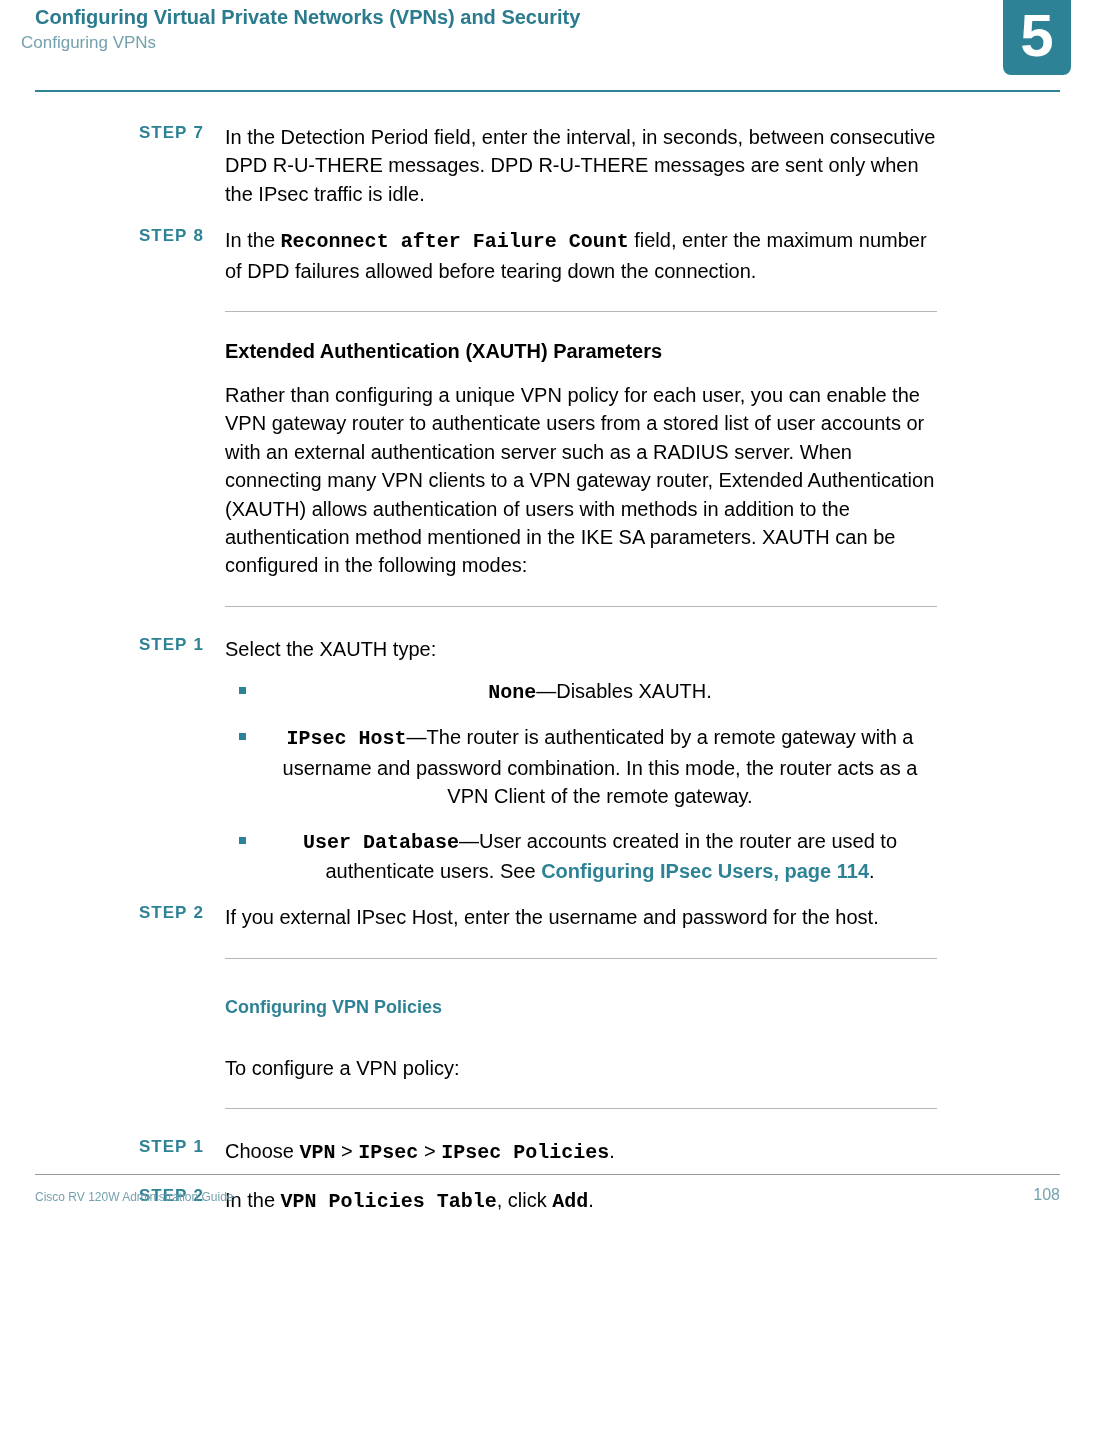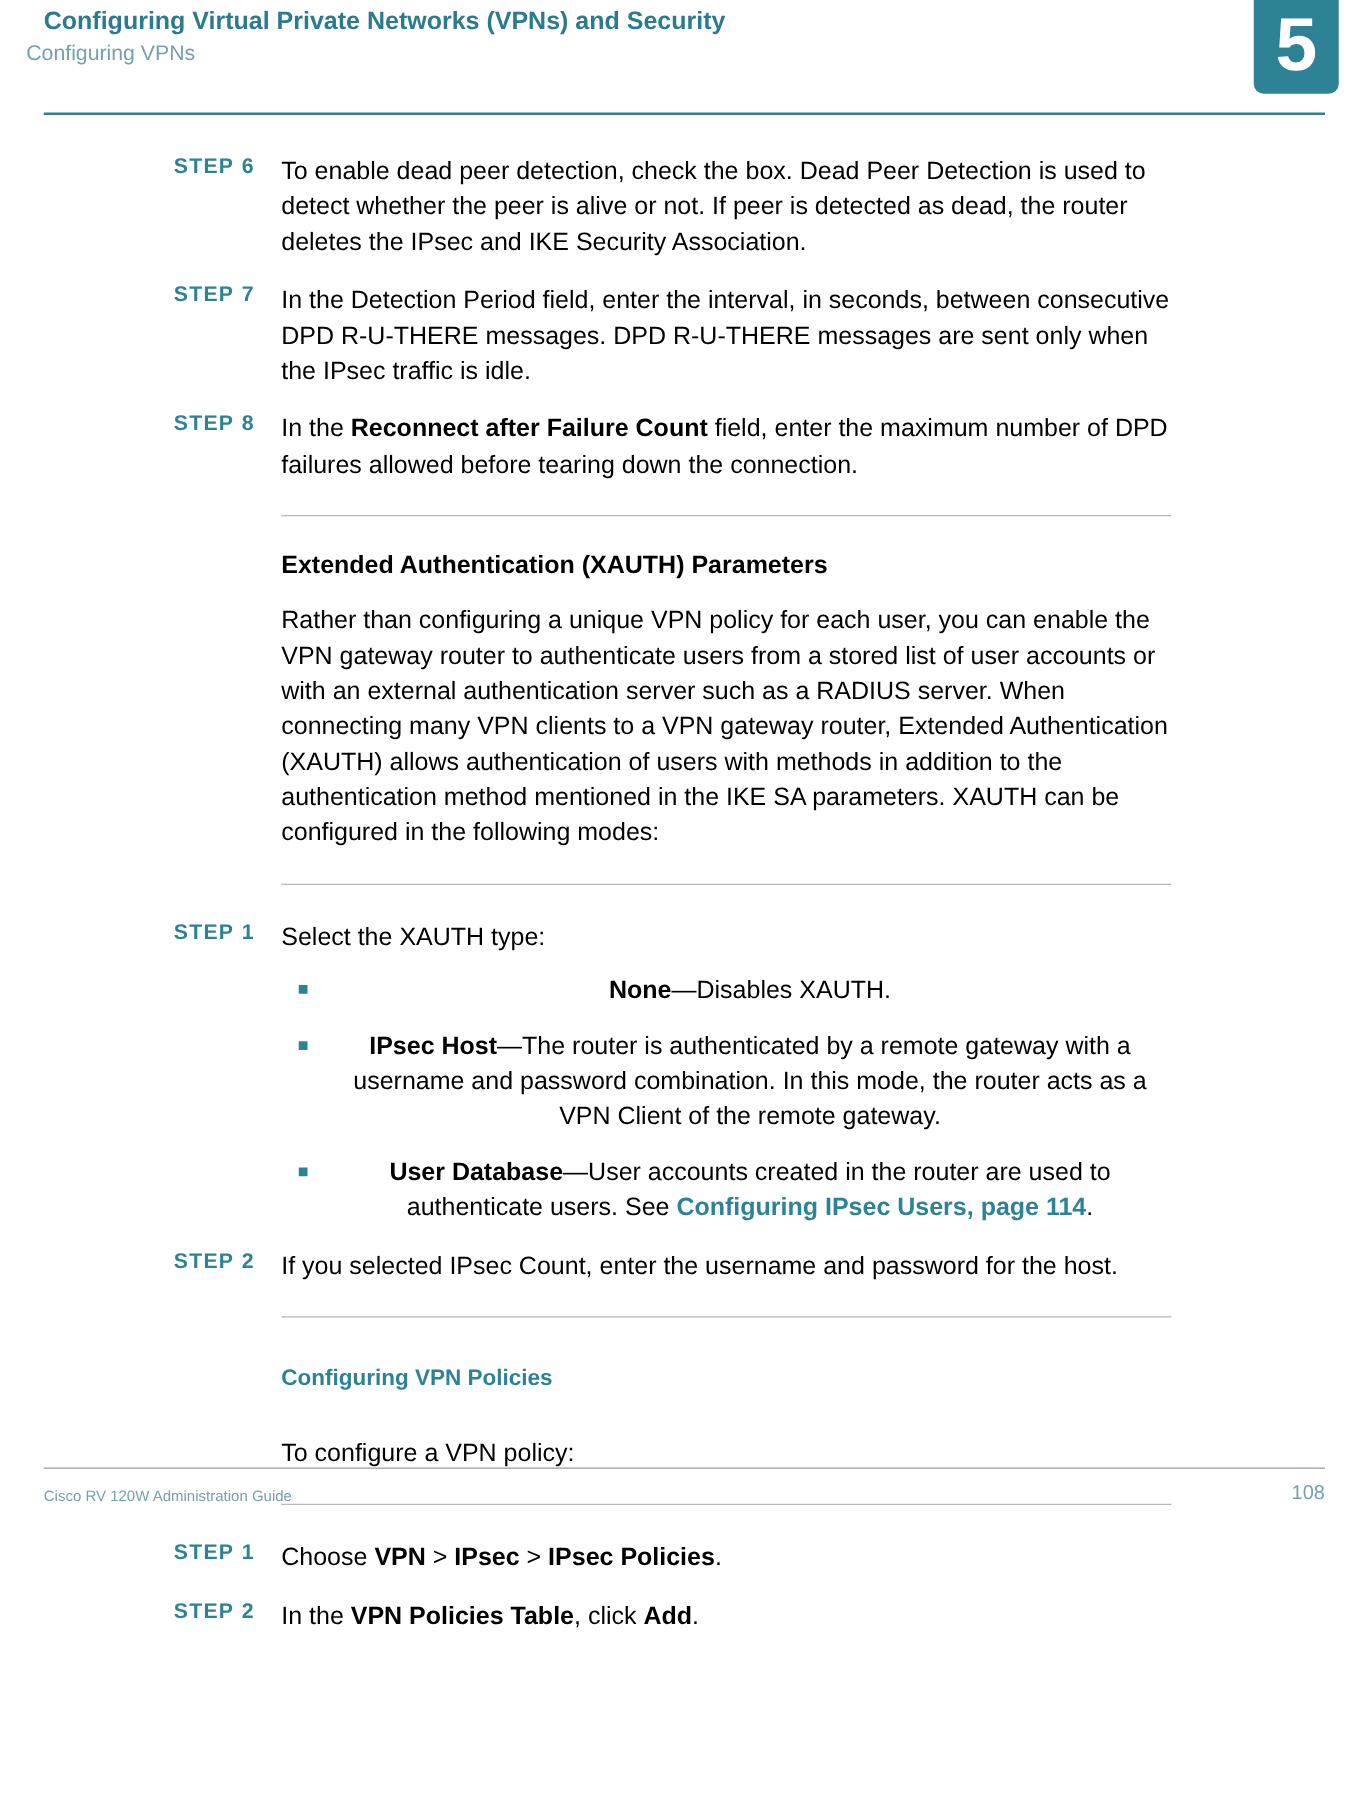--- a/index.html
+++ b/index.html
@@ -116,21 +116,21 @@
     line-height: 1.42;
   }
   .bullet-dot {
     position: absolute;
     left: 14px;
     top: 10px;
     width: 7px;
     height: 7px;
     background: #2e8295;
   }
-  .bold { font-weight: bold; }
+  .bold { font-weight: bold; font-family: Liberation Mono, monospace; }
   .link { color: #2e8295; font-weight: bold; }
   .h2-teal {
     color: #2e8295;
     font-size: 18px;
     font-weight: bold;
     margin: 38px 0 36px 0;
   }
   .footer-hr {
     position: absolute;
     left: 35px;
@@ -158,24 +158,20 @@
 
 <div class="page">
   <div class="header-title">Configuring Virtual Private Networks (VPNs) and Security</div>
   <div class="header-sub">Configuring VPNs</div>
   <div class="chapter-box">5</div>
   <div class="hr-top"></div>
 
   <div class="content">
 
     <div id="steps-a">
-        <div class="step-row">
-          <div class="step-label">STEP<span class="step-num">6</span></div>
-          <div class="step-body">To enable dead peer detection, check the box. Dead Peer Detection is used to detect whether the peer is alive or not. If peer is detected as dead, the router deletes the IPsec and IKE Security Association.</div>
-        </div>
         <div class="step-row">
           <div class="step-label">STEP<span class="step-num">7</span></div>
           <div class="step-body">In the Detection Period field, enter the interval, in seconds, between consecutive DPD R-U-THERE messages. DPD R-U-THERE messages are sent only when the IPsec traffic is idle.</div>
         </div>
         <div class="step-row">
           <div class="step-label">STEP<span class="step-num">8</span></div>
           <div class="step-body">In the <span class="bold">Reconnect after Failure Count</span> field, enter the maximum number of DPD failures allowed before tearing down the connection.</div>
         </div>
       </div>
 
@@ -191,21 +187,21 @@
           <div class="step-label">STEP<span class="step-num">1</span></div>
           <div class="step-body">Select the XAUTH type:</div>
           <ul class="bullet-list">
             <li class="bullet-li"><span class="bullet-dot"></span><span><span class="bold">None</span>—Disables XAUTH.</span></li>
             <li class="bullet-li"><span class="bullet-dot"></span><span><span class="bold">IPsec Host</span>—The router is authenticated by a remote gateway with a username and password combination. In this mode, the router acts as a VPN Client of the remote gateway.</span></li>
             <li class="bullet-li"><span class="bullet-dot"></span><span><span class="bold">User Database</span>—User accounts created in the router are used to authenticate users. See <span class="link">Configuring IPsec Users, page 114</span>.</span></li>
           </ul>
         </div>
         <div class="step-row">
           <div class="step-label">STEP<span class="step-num">2</span></div>
-          <div class="step-body">If you selected IPsec Count, enter the username and password for the host.</div>
+          <div class="step-body">If you external IPsec Host, enter the username and password for the host.</div>
         </div>
       </div>
 
     <hr class="sep">
 
     <div class="h2-teal">Configuring VPN Policies</div>
     <div class="para">To configure a VPN policy:</div>
 
     <hr class="sep">
 

